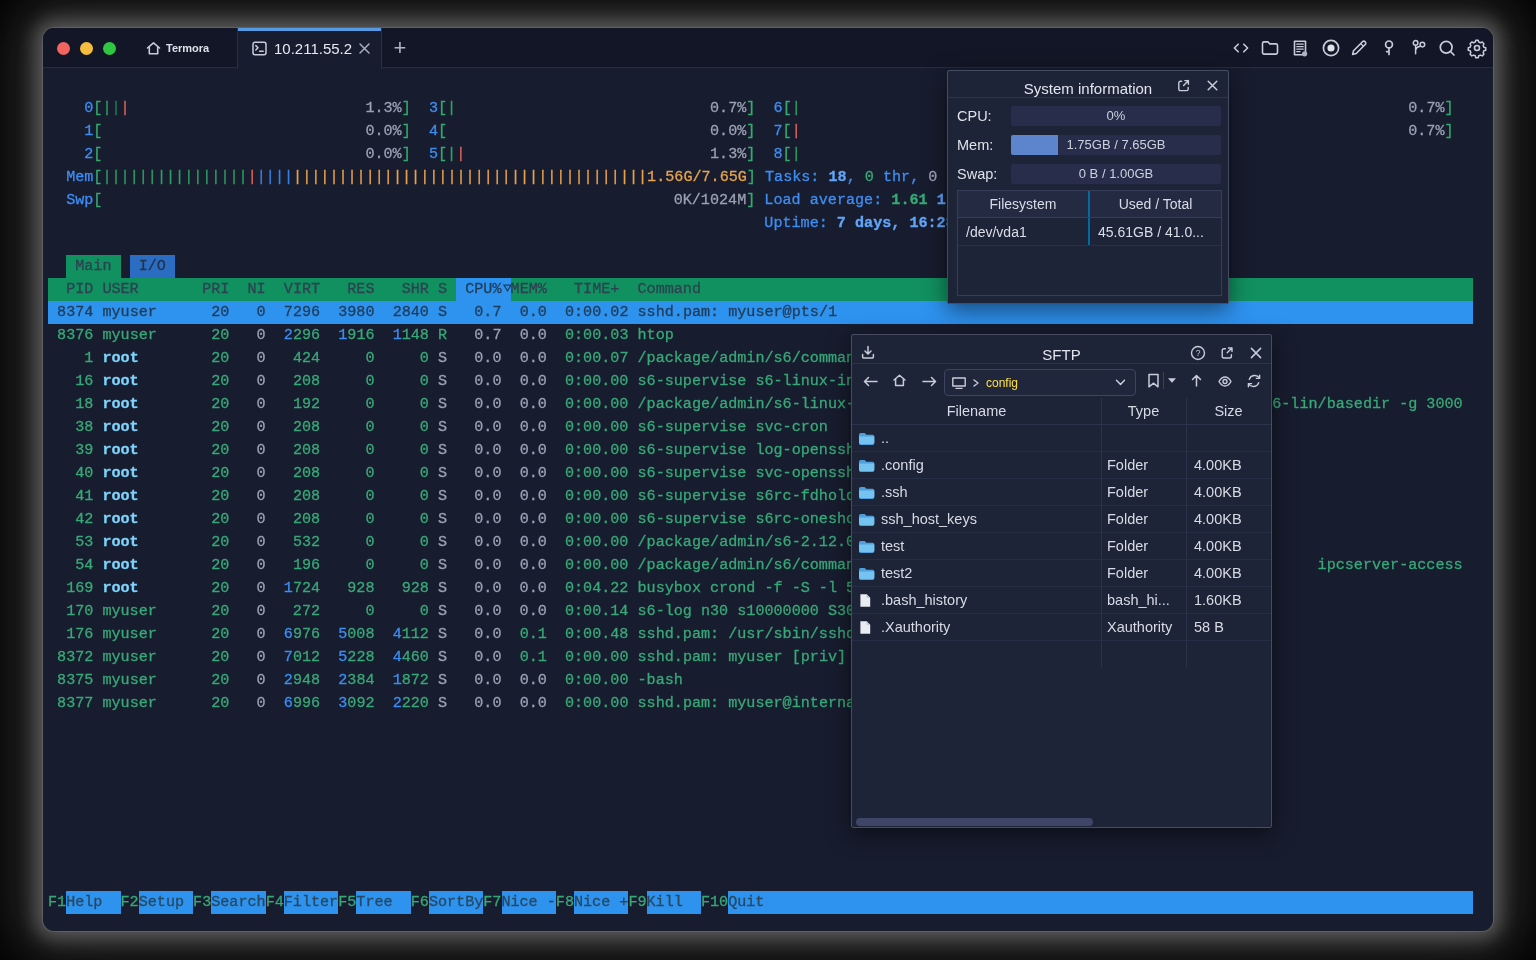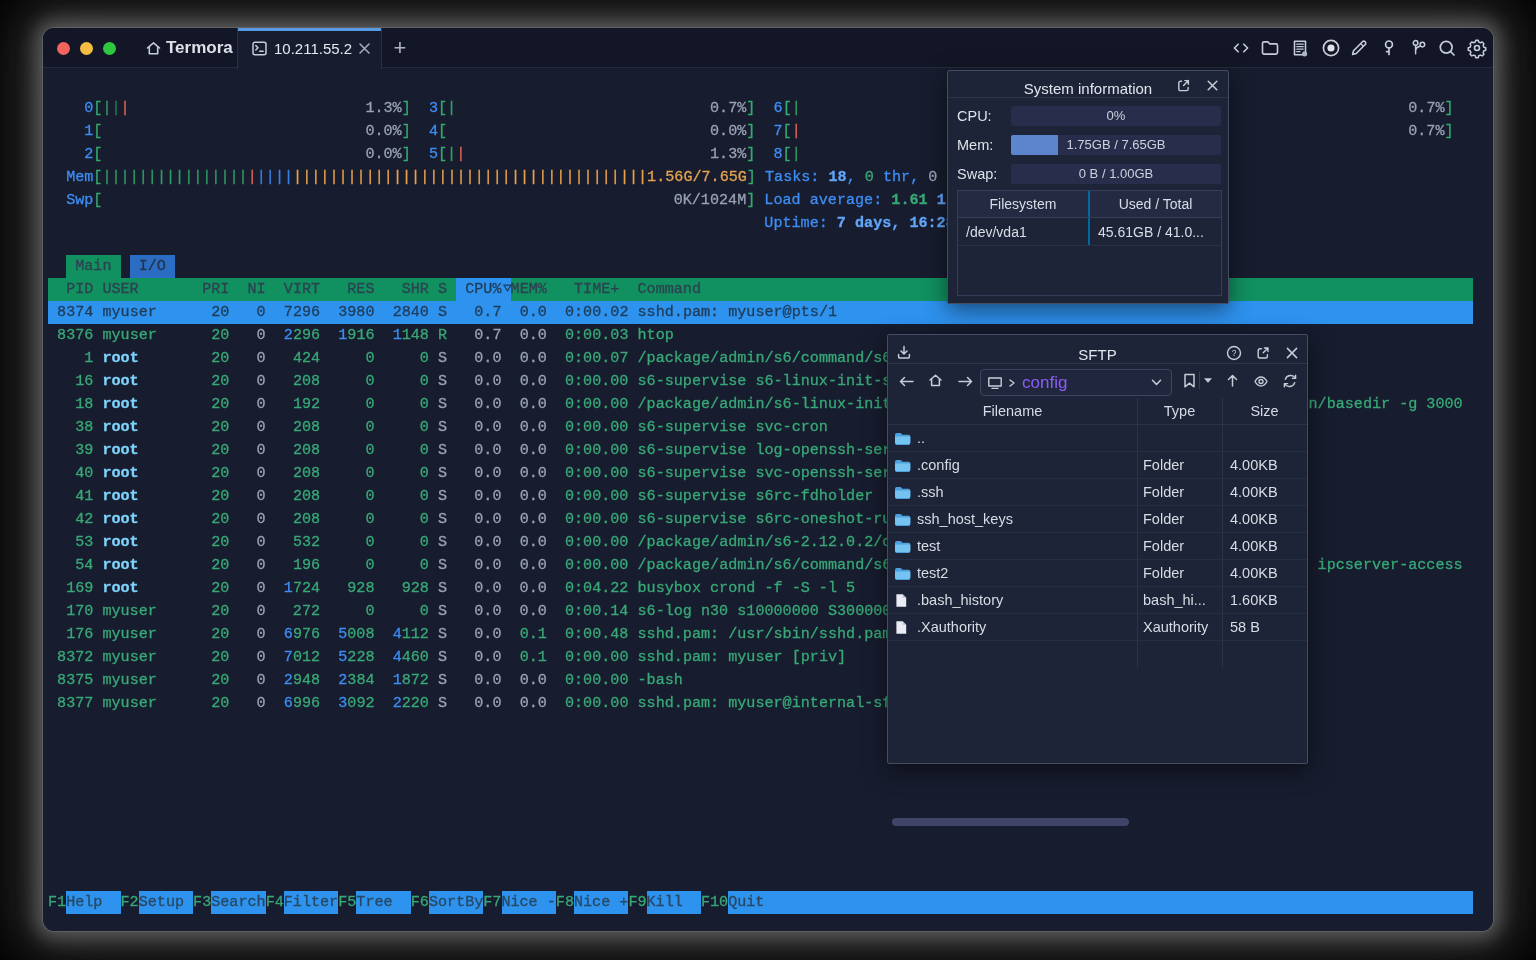--- a/index.html
+++ b/index.html
@@ -11,40 +11,40 @@
 .g{color:#38a877}.b{color:#3e8df3}.gb{color:#33ab6e}.gr{color:#99a1b3}
 .bb{color:#62a5f8;font-weight:bold}.gB{color:#38a877;font-weight:bold}
 .or{color:#e5a44f}.tg{color:#2e9e63}.tdg{color:#1f7d52}.tsa{color:#e06158}.tb{color:#3a7fe0}.to{color:#e8a04b}
 .rt{color:#7dd3fc;font-weight:bold}
 .sel{color:#1f3c58}
 .dg{color:#2c4350}.db{color:#23354d}.db2{color:#1f3c58}
 .fk{color:#38a877}.fl{color:#274962}
 .band{position:absolute;height:23px}
 .ic{position:absolute}
 .traffic{position:absolute;border-radius:50%;width:13px;height:13px;top:14px}
-#tab1txt{position:absolute;left:123px;top:0;height:40px;line-height:40px;font-size:17px;color:#dde1ea;font-weight:bold}
+#tab1txt{position:absolute;left:123px;top:0;height:40px;line-height:40px;font-size:11px;color:#dde1ea;font-weight:bold}
 #tabactive{position:absolute;left:194px;top:0;width:145px;height:41px;background:#171c2e;border-left:1px solid #2a3040;border-right:1px solid #2a3040}
 #tabactive .blue{position:absolute;left:0;top:0;width:100%;height:3px;background:#569ae6}
 #tab2txt{position:absolute;left:231px;top:0;height:40px;line-height:41px;font-size:15px;color:#e6e9f0}
 #plus{position:absolute;left:346px;top:8px;width:22px;height:24px;font-size:22px;color:#aeb4c2;text-align:center;line-height:24px;font-weight:400}
 .panel{position:absolute;background:#1e2437;border:1px solid #464c61;border-radius:2px;box-shadow:0 6px 22px rgba(0,0,0,.5)}
 .ptitle{border-bottom:1px solid #2d3449;display:flex;align-items:flex-end;justify-content:center}
 .ptxt{font-size:15px;color:#e2e5ee}
 .silab{position:absolute;left:9px;height:20px;line-height:20px;font-size:14.5px;color:#dde2eb}
 .sibar{position:absolute;left:63px;width:210px;height:20px;background:#272d4a;border-radius:2px;overflow:hidden;text-align:center;line-height:20px;font-size:13px;color:#ccd2dd}
 .sifill{position:absolute;left:0;top:0;height:100%;background:#5d85cd}
 .sibar span{position:relative}
 .sitab{position:absolute;left:9px;top:119px;width:265px;height:106px;border:1px solid #363d58;font-size:14px;color:#d9dde7}
 .sith{display:flex;height:27px;line-height:27px;background:#232a42;border-bottom:1px solid #363d58}
 .sitr{display:flex;height:28px;line-height:28px;border-bottom:1px solid #2a3147}
 .sitc1{width:132px;text-align:center;border-right:2px solid #0369a1;overflow:hidden}
 .sitc2{flex:1;text-align:center;overflow:hidden}
 .sitc1.l,.sitc2.l{text-align:left;padding-left:8px}
 .combo{position:absolute;background:#20273c;border:1px solid #3d4460;border-radius:4px;display:flex;align-items:center}
-.combotxt{font-size:17px;color:#8b5cf6}
+.combotxt{font-size:12px;color:#fde047}
 .vsep{position:absolute;width:1px;background:#3a4157}
 .fhead{position:absolute;left:0;width:100%;height:27px;line-height:27px;font-size:14.5px;color:#d5dae4;border-bottom:1px solid #2b3249}
 .fc1{position:absolute;left:0;width:249px;text-align:center}
 .fc2{position:absolute;left:249px;width:85px;text-align:center}
 .fc3{position:absolute;left:334px;width:85px;text-align:center}
 .colsep{position:absolute;width:1px;background:#2b3249}
 .frow{position:absolute;left:0;width:100%;height:27px;line-height:27px;font-size:14.5px;color:#d7dbe4;border-bottom:1px solid #262e46}
 .fname{position:absolute;left:29px}
 .ftype{position:absolute;left:255px;width:78px;overflow:hidden}
 .fsize{position:absolute;left:342px}
@@ -183,21 +183,21 @@
 <div class="sith">
             <div class="sitc1">Filesystem</div>
             <div class="sitc2">Used / Total</div>
           </div>
 <div class="sitr">
             <div class="sitc1 l">/dev/vda1</div>
             <div class="sitc2 l">45.61GB / 41.0...</div>
           </div>
 </div>
 </div>
-<div class="panel" style="left:844px;top:306px;width:421px;height:430px">
+<div class="panel" style="left:808px;top:306px;width:421px;height:494px">
 <div class="ptitle" style="height:29px">
           <span class="ptxt">SFTP</span>
         </div>
 <svg class="ic" style="left:8px;top:9px;" width="16" height="16" viewBox="0 0 16 16">
           <path d="M8 2.6 v7 M5 7 L8 10 L11 7" fill="none" stroke="#c7ccd8" stroke-width="1.5" stroke-linecap="round" stroke-linejoin="round"></path>
           <path d="M2.6 10.4 v2.4 a1.2 1.2 0 0 0 1.2 1.2 h8.4 a1.2 1.2 0 0 0 1.2 -1.2 v-2.4" fill="none" stroke="#c7ccd8" stroke-width="1.5" stroke-linecap="round" stroke-linejoin="round"></path>
         </svg>
 <svg class="ic" style="left:338px;top:10px;" width="16" height="16" viewBox="0 0 16 16">
           <circle cx="8" cy="8" r="6.5" fill="none" stroke="#c7ccd8" stroke-width="1.4"></circle>
           <text x="8" y="11" font-family="Liberation Sans" font-size="8.5" fill="#c7ccd8" text-anchor="middle">?</text>

